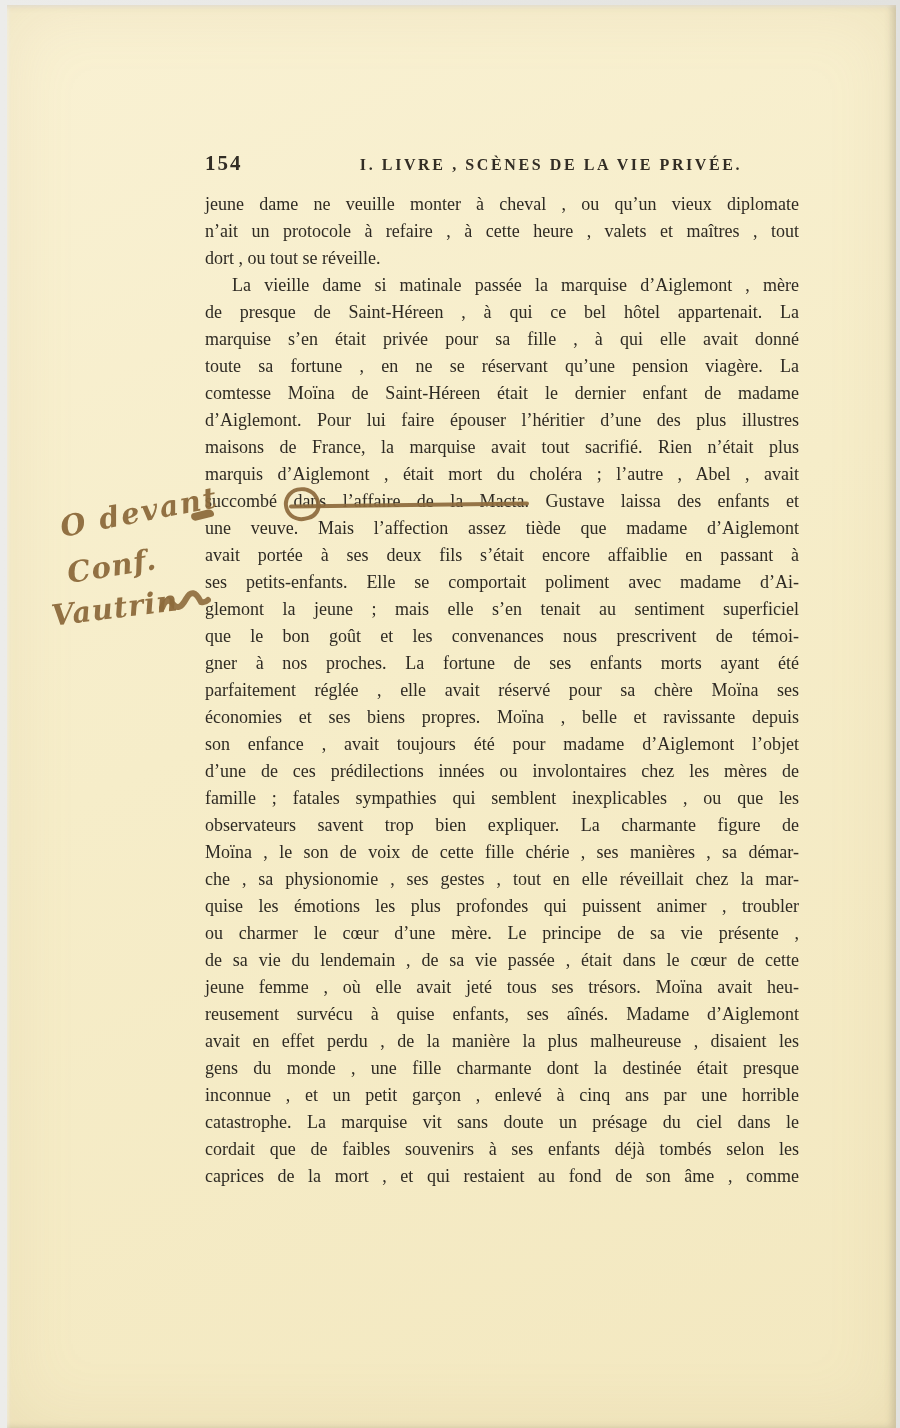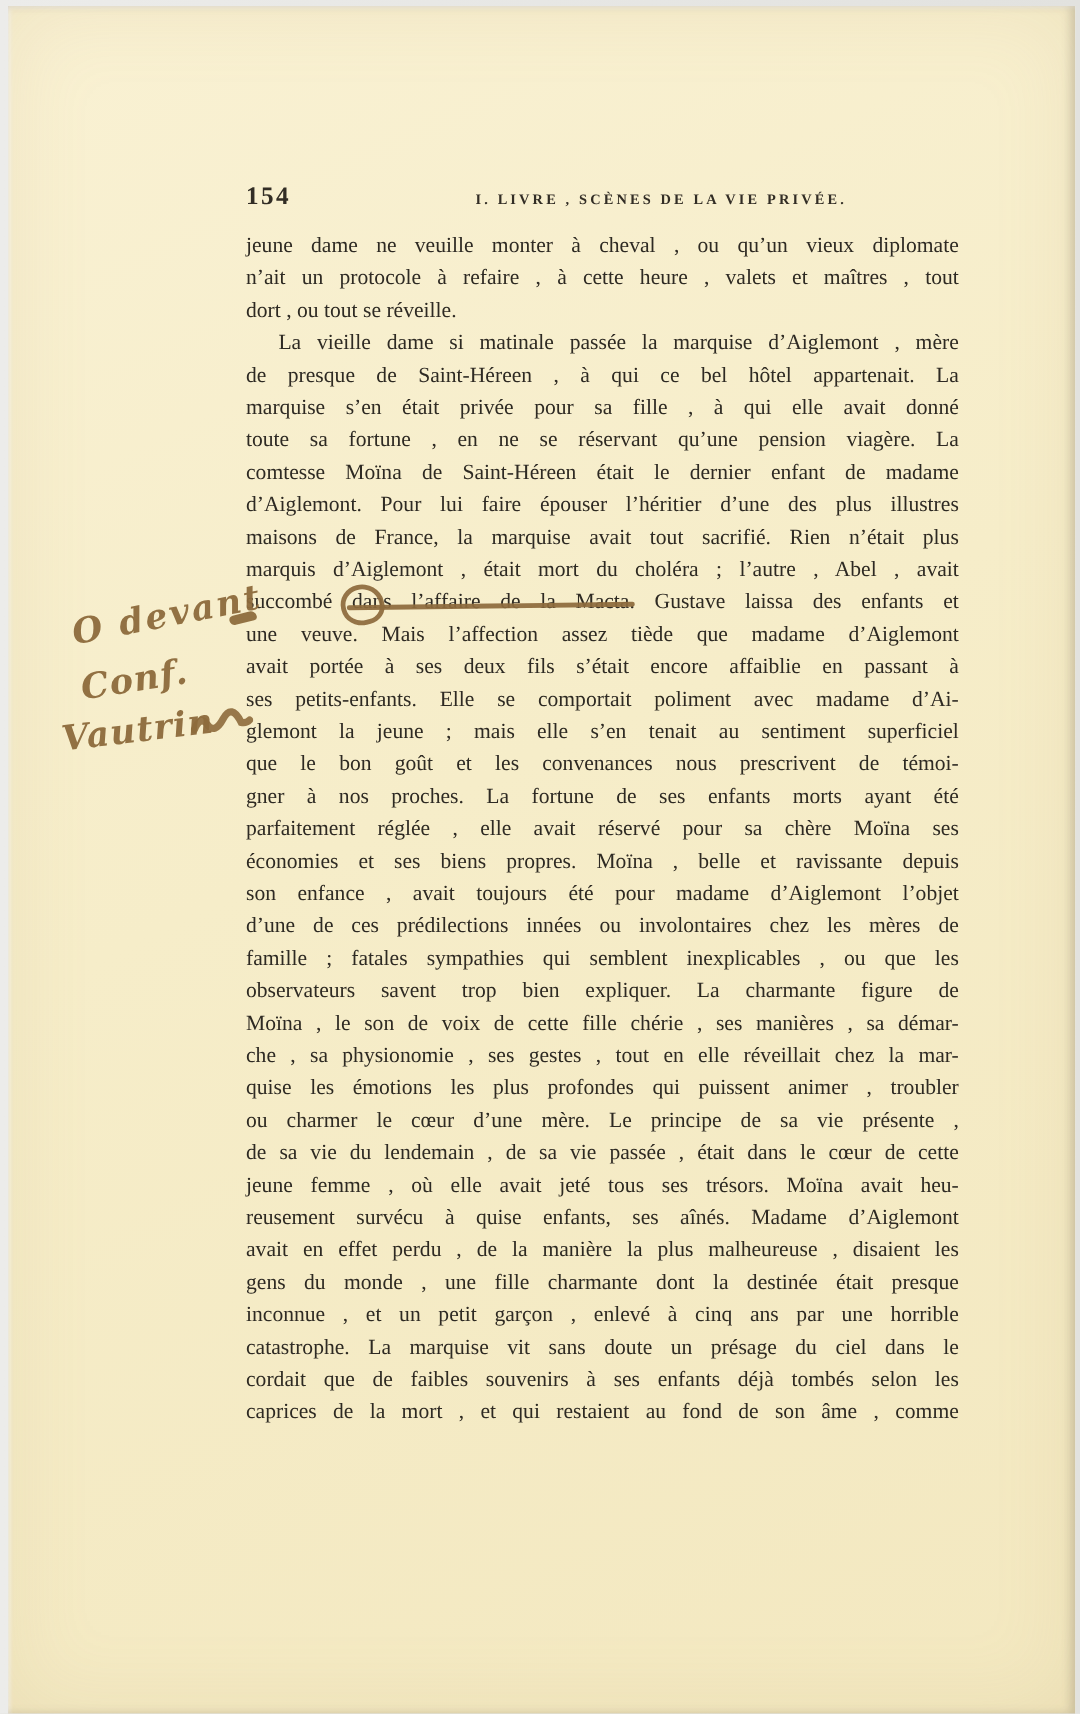--- a/index.html
+++ b/index.html
@@ -22,21 +22,21 @@
   }
   
   .header{
     position:absolute;left:198px;top:146px;width:600px;
     display:flex;align-items:baseline;color:#322d25;
   }
   .pagenum{
     width:92px;font-size:21px;font-weight:700;letter-spacing:2px;
   }
   .runhead{
-    flex:1;text-align:center;font-size:12px;font-weight:700;
+    flex:1;text-align:center;font-size:16px;font-weight:700;
     letter-spacing:2.6px;white-space:nowrap;
   }
   
   .textblock{
     position:absolute;left:198px;top:186px;width:594px;
     font-size:18px;line-height:27px;color:#2e2a23;
   }
   .line{
     height:27px;text-align:justify;text-align-last:justify;
   }

